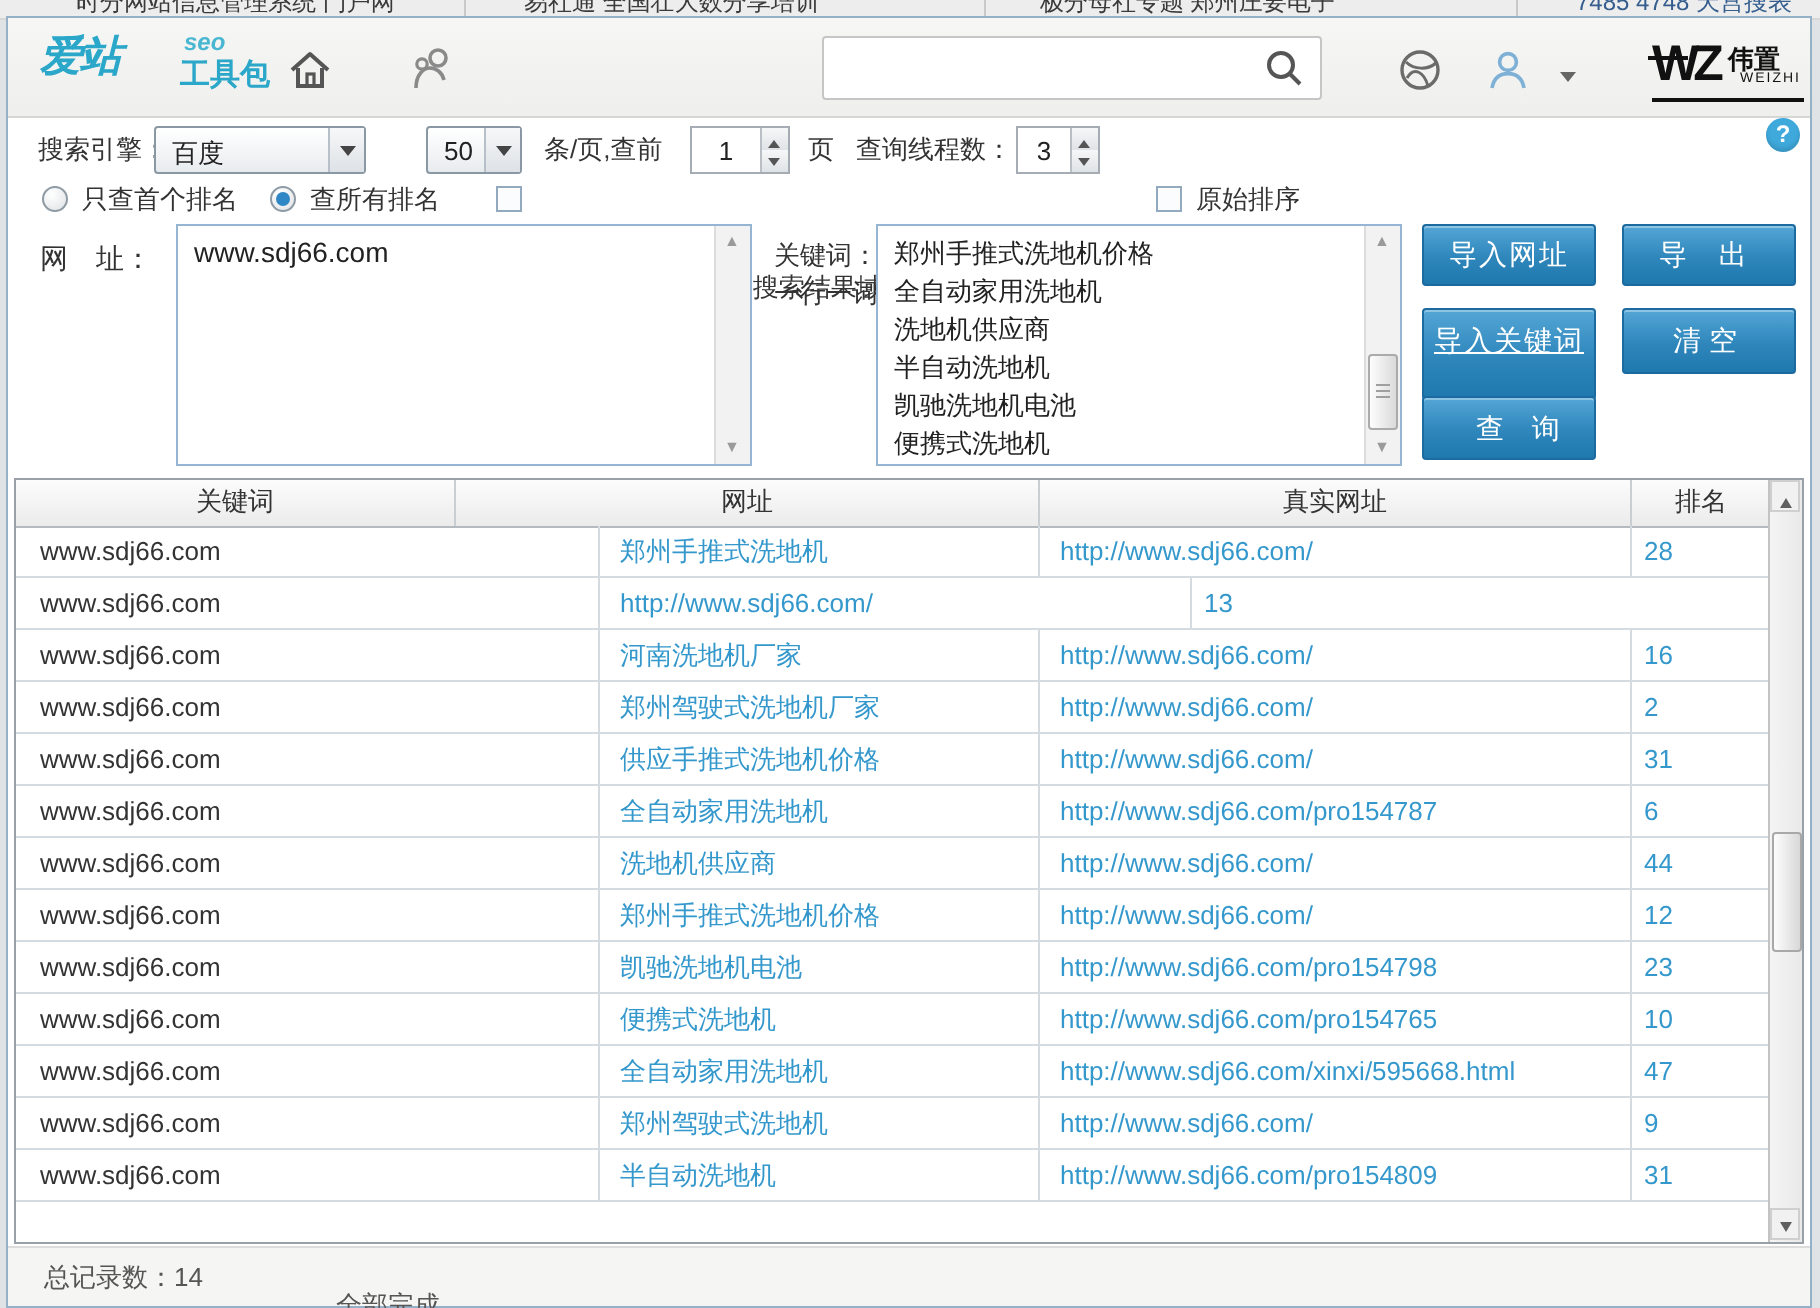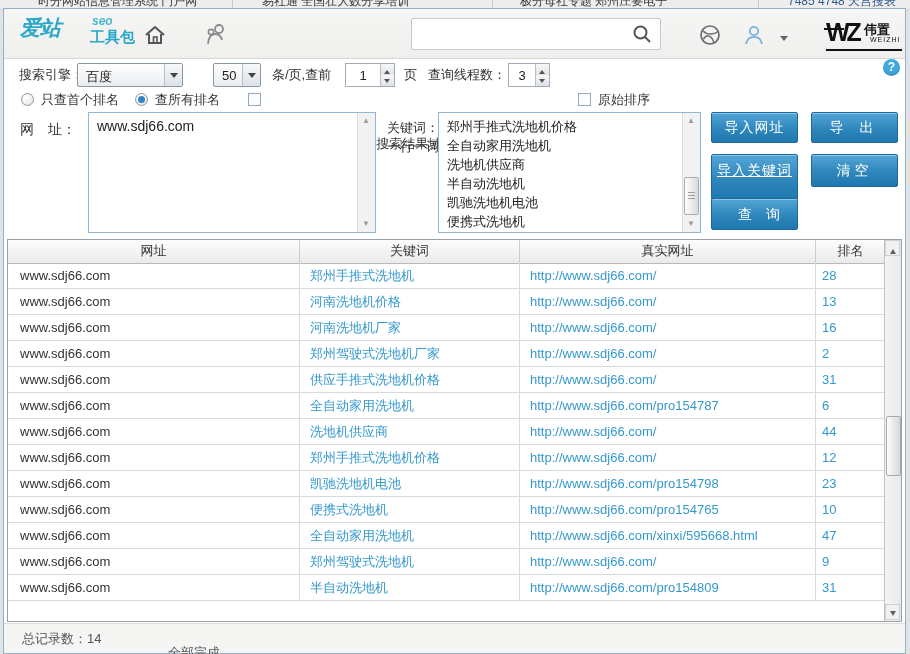--- a/index.html
+++ b/index.html
@@ -303,36 +303,35 @@
     </div>
 
     <div class="btn" id="btn-import-url">导入网址</div>
     <div class="btn" id="btn-export">导 出</div>
     <div class="btn" id="btn-import-kw">导入关键词</div>
     <div class="btn" id="btn-clear">清空</div>
     <div class="btn" id="btn-query">查 询</div>
 
     <div id="grid">
       <div id="ghead">
+        <div class="hc w1">关键词</div>
         <div class="hc w0">网址</div>
-        <div class="hc w1">关键词</div>
         <div class="hc w2">真实网址</div>
         <div class="hc w3">排名</div>
       </div>
       <div id="rows">
 
       <div class="trow">
           <div class="td c0 w0">www.sdj66.com</div>
           <div class="td c1 w1">郑州手推式洗地机</div>
           <div class="td c2 w2">http://www.sdj66.com/</div>
           <div class="td c3 w3">28</div>
         </div>
           <div class="trow">
           <div class="td c0 w0">www.sdj66.com</div>
-          <div class="td c1 w1">河南洗地机价格</div>
           <div class="td c2 w2">http://www.sdj66.com/</div>
           <div class="td c3 w3">13</div>
         </div>
           <div class="trow">
           <div class="td c0 w0">www.sdj66.com</div>
           <div class="td c1 w1">河南洗地机厂家</div>
           <div class="td c2 w2">http://www.sdj66.com/</div>
           <div class="td c3 w3">16</div>
         </div>
           <div class="trow">

